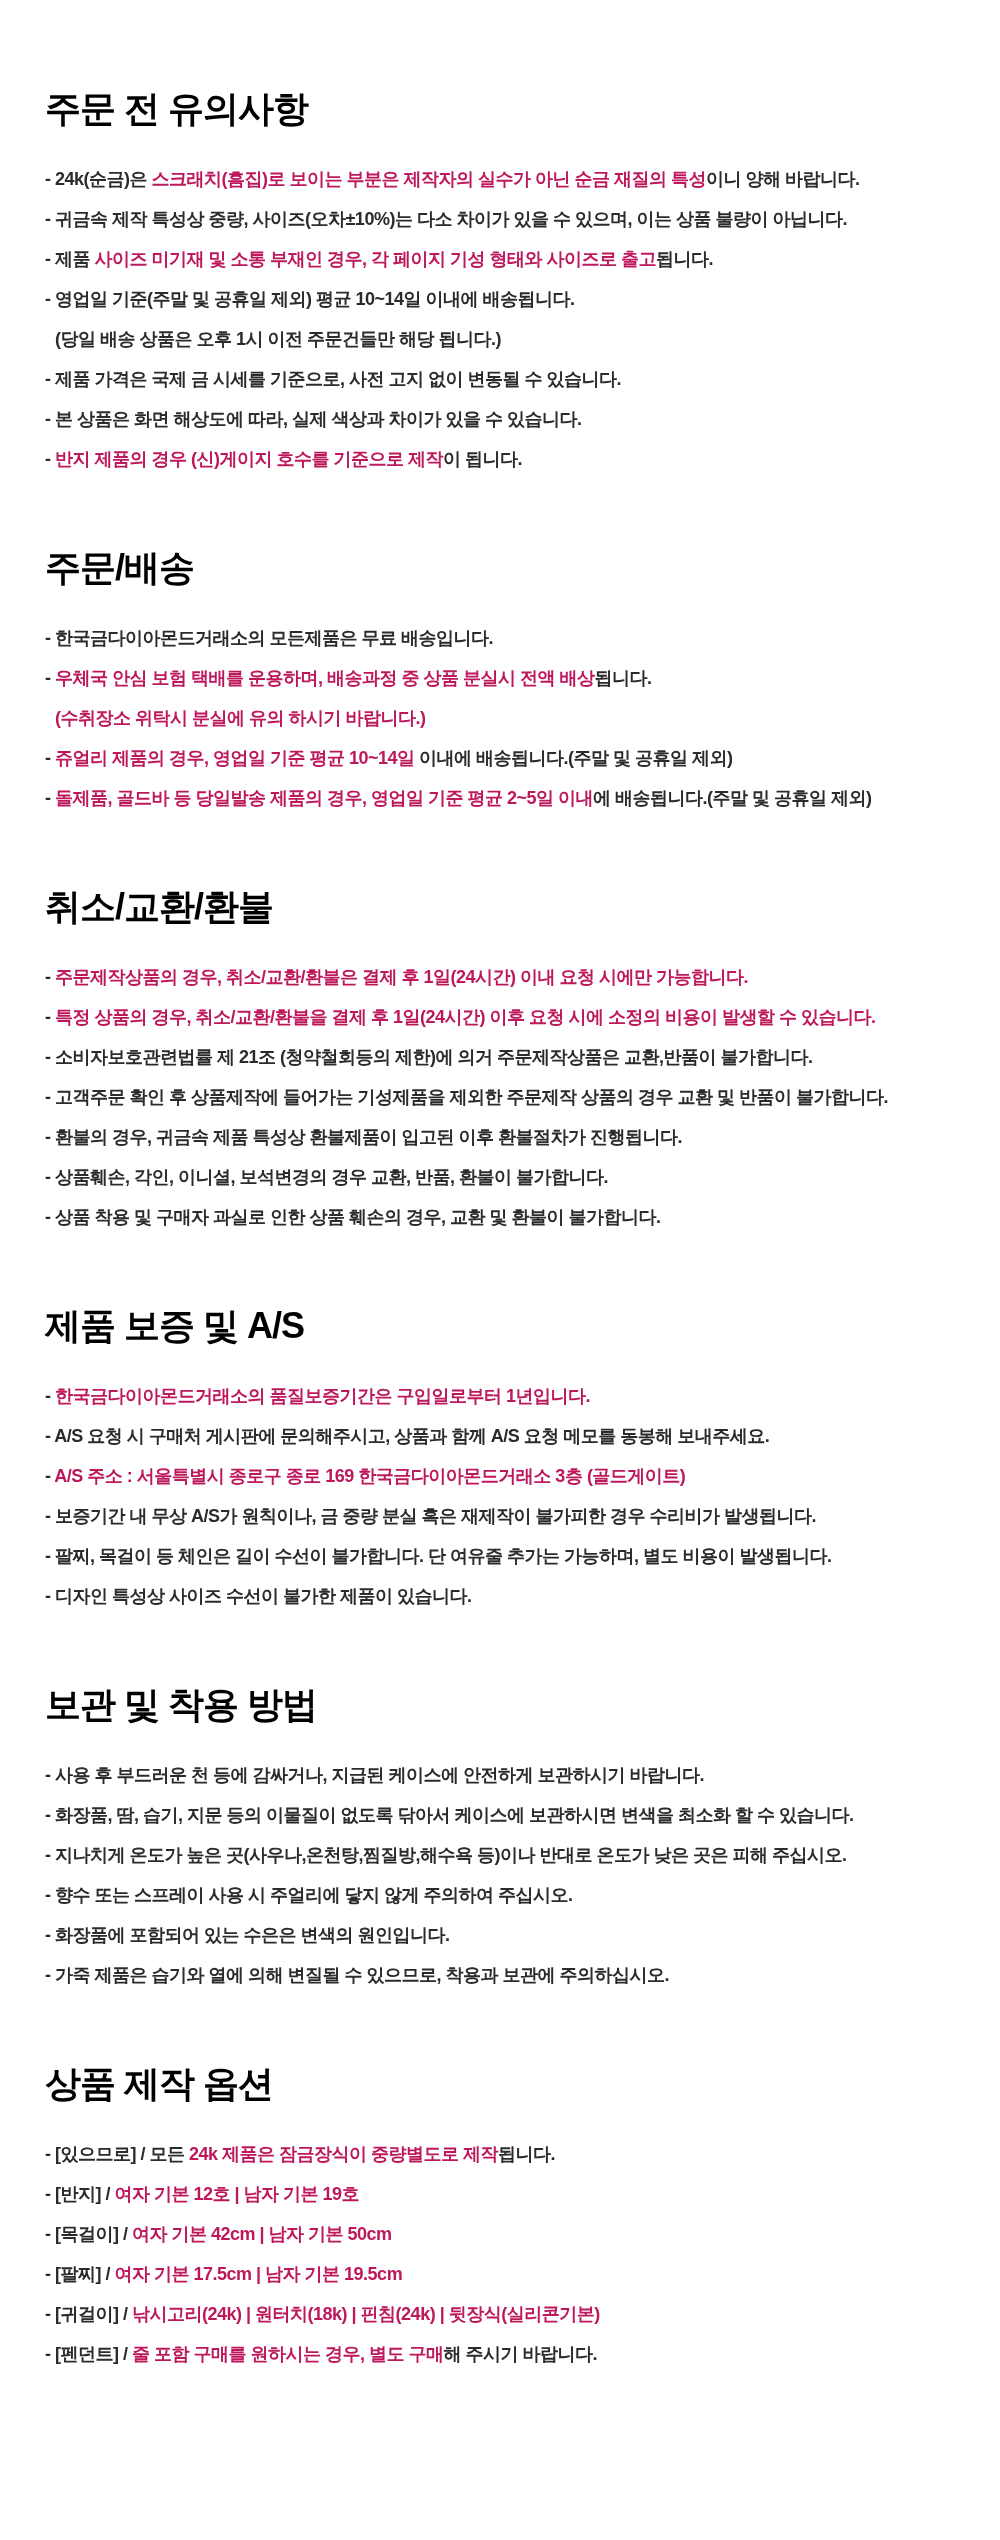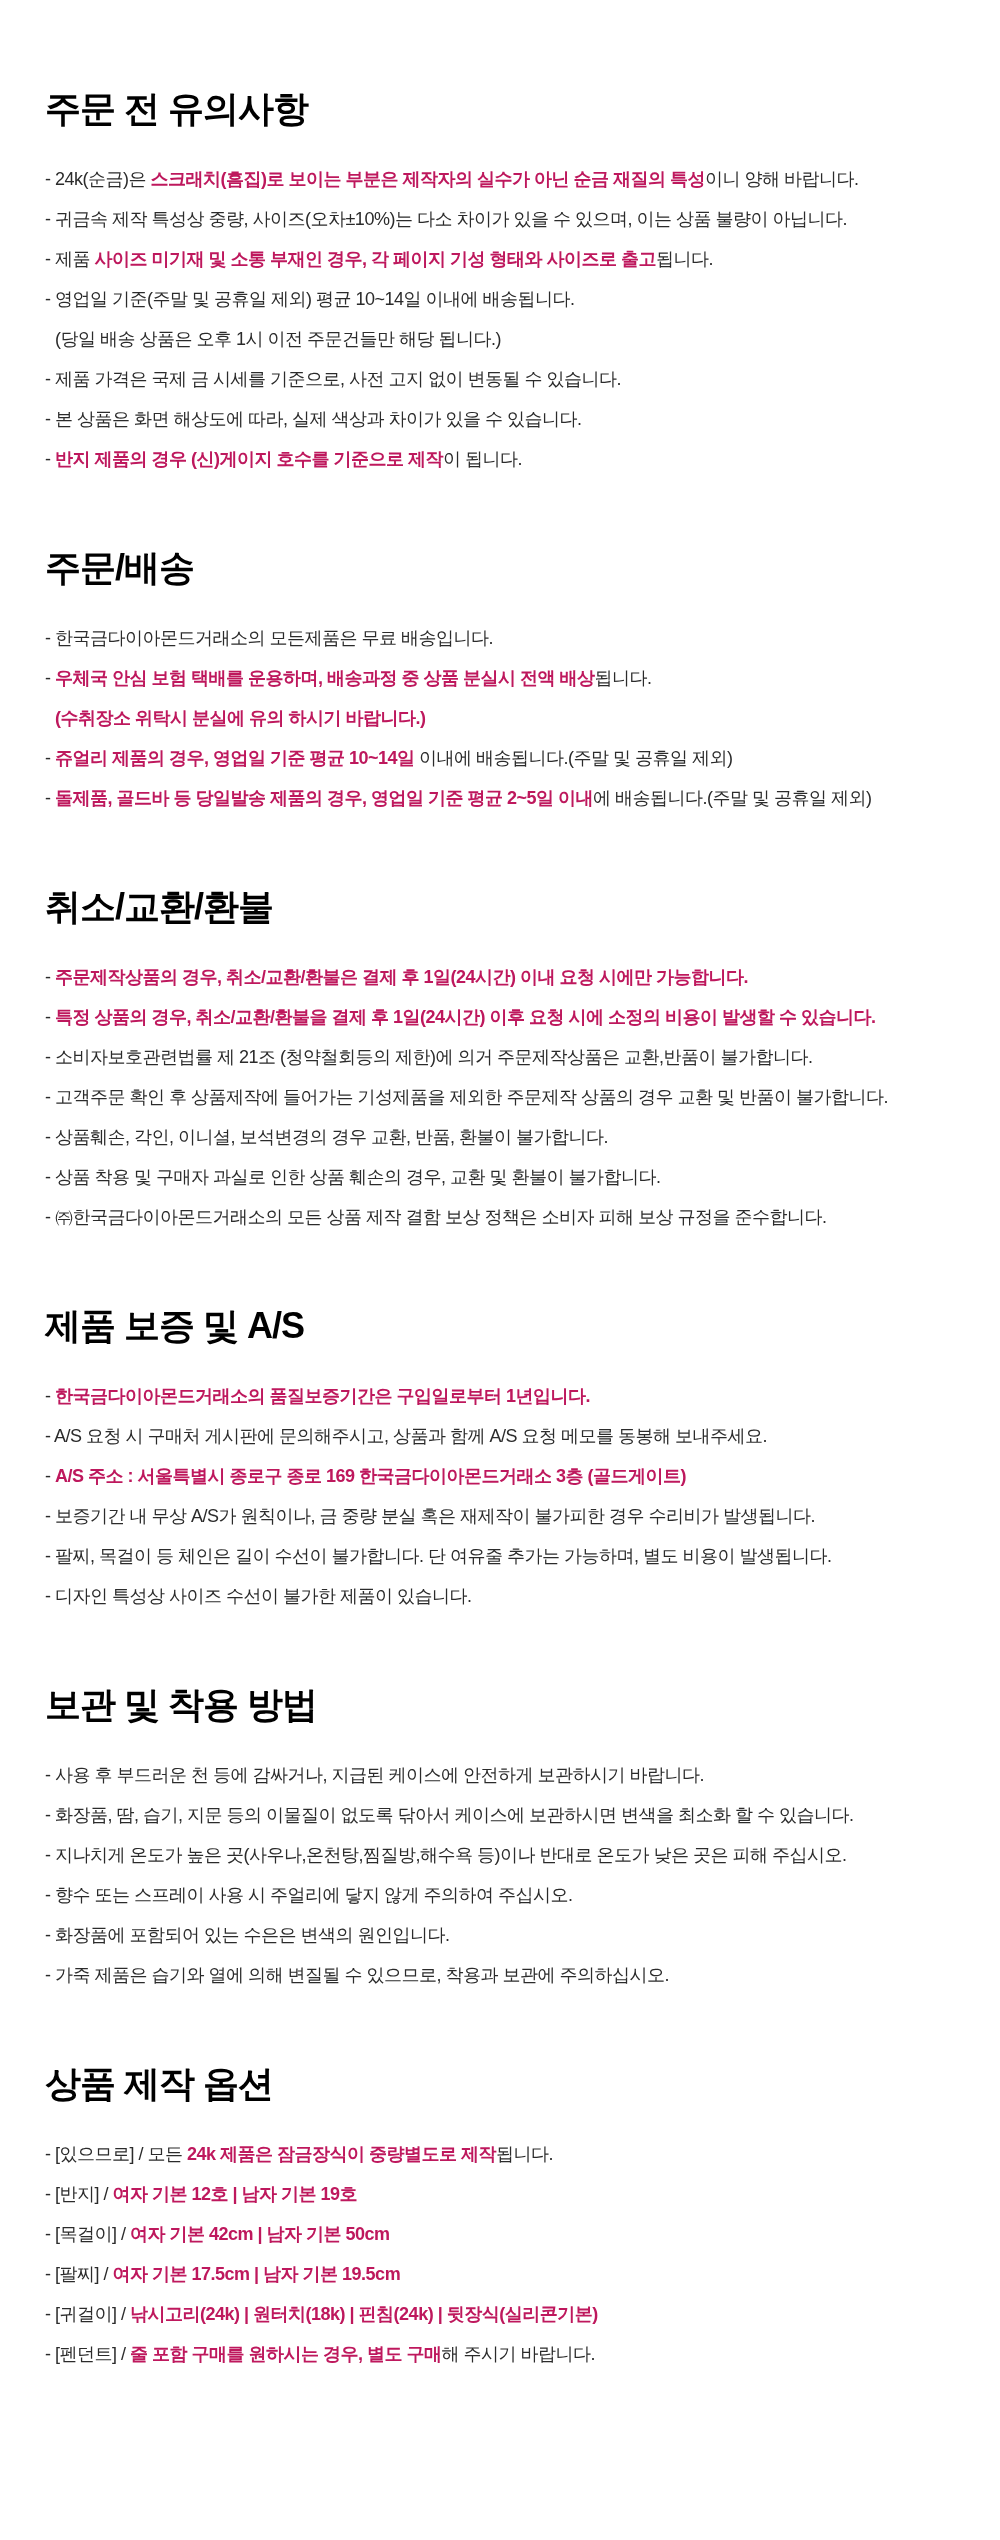--- a/index.html
+++ b/index.html
@@ -40,21 +40,21 @@
     line-height: 40px;
     letter-spacing: -0.5px;
     white-space: nowrap;
     color: #2b2b2b;
   }
   .line.indent { padding-left: 10px; }
   .line b {
     font-weight: 700;
     color: #be185d;
   }
-  .line span { font-weight: 400; }
+  .line span { font-weight: 700; }
 </style>
 </head>
 <body>
 
 <main class="page">
   <div id="sections-root">
       <section class="section">
     <h2 class="section-title">주문 전 유의사항</h2>
     <ul class="line-list">
           <li class="line"><span>- 24k(순금)은 </span><b>스크래치(흠집)로 보이는 부분은 제작자의 실수가 아닌 순금 재질의 특성</b><span>이니 양해 바랍니다.</span></li>
@@ -77,23 +77,23 @@
           <li class="line"><span>- </span><b>돌제품, 골드바 등 당일발송 제품의 경우, 영업일 기준 평균 2~5일 이내</b><span>에 배송됩니다.(주말 및 공휴일 제외)</span></li>
         </ul>
   </section>
       <section class="section">
     <h2 class="section-title">취소/교환/환불</h2>
     <ul class="line-list">
           <li class="line"><span>- </span><b>주문제작상품의 경우, 취소/교환/환불은 결제 후 1일(24시간) 이내 요청 시에만 가능합니다.</b></li>
           <li class="line"><span>- </span><b>특정 상품의 경우, 취소/교환/환불을 결제 후 1일(24시간) 이후 요청 시에 소정의 비용이 발생할 수 있습니다.</b></li>
           <li class="line"><span>- 소비자보호관련법률 제 21조 (청약철회등의 제한)에 의거 주문제작상품은 교환,반품이 불가합니다.</span></li>
           <li class="line"><span>- 고객주문 확인 후 상품제작에 들어가는 기성제품을 제외한 주문제작 상품의 경우 교환 및 반품이 불가합니다.</span></li>
+          <li class="line"><span>- 환불의 경우, 귀금속 제품 특성상 환불제품이 입고된 이후 환불절차가 진행됩니다.</span></li>
           <li class="line"><span>- 상품훼손, 각인, 이니셜, 보석변경의 경우 교환, 반품, 환불이 불가합니다.</span></li>
           <li class="line"><span>- 상품 착용 및 구매자 과실로 인한 상품 훼손의 경우, 교환 및 환불이 불가합니다.</span></li>
-          <li class="line"><span>- ㈜한국금다이아몬드거래소의 모든 상품 제작 결함 보상 정책은 소비자 피해 보상 규정을 준수합니다.</span></li>
         </ul>
   </section>
       <section class="section">
     <h2 class="section-title">제품 보증 및 A/S</h2>
     <ul class="line-list">
           <li class="line"><span>- </span><b>한국금다이아몬드거래소의 품질보증기간은 구입일로부터 1년입니다.</b></li>
           <li class="line"><span>- A/S 요청 시 구매처 게시판에 문의해주시고, 상품과 함께 A/S 요청 메모를 동봉해 보내주세요.</span></li>
           <li class="line"><span>- </span><b>A/S 주소 : 서울특별시 종로구 종로 169 한국금다이아몬드거래소 3층 (골드게이트)</b></li>
           <li class="line"><span>- 보증기간 내 무상 A/S가 원칙이나, 금 중량 분실 혹은 재제작이 불가피한 경우 수리비가 발생됩니다.</span></li>
           <li class="line"><span>- 팔찌, 목걸이 등 체인은 길이 수선이 불가합니다. 단 여유줄 추가는 가능하며, 별도 비용이 발생됩니다.</span></li>

